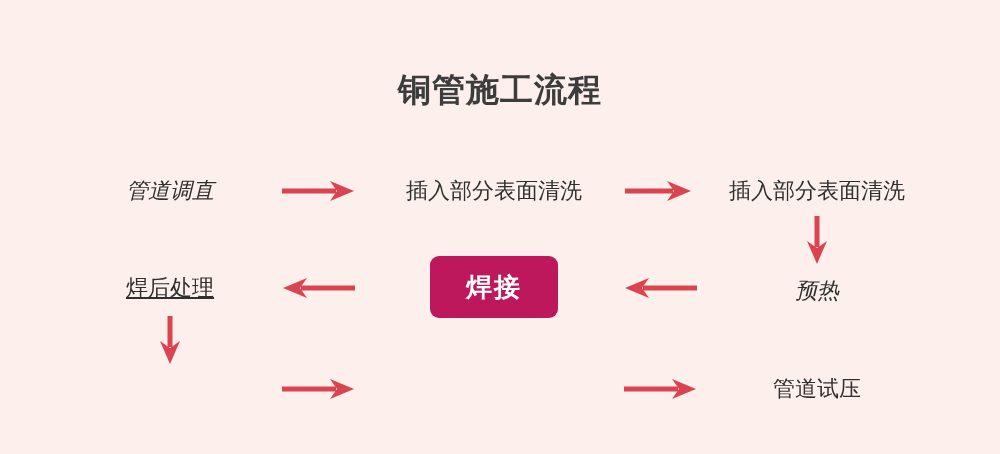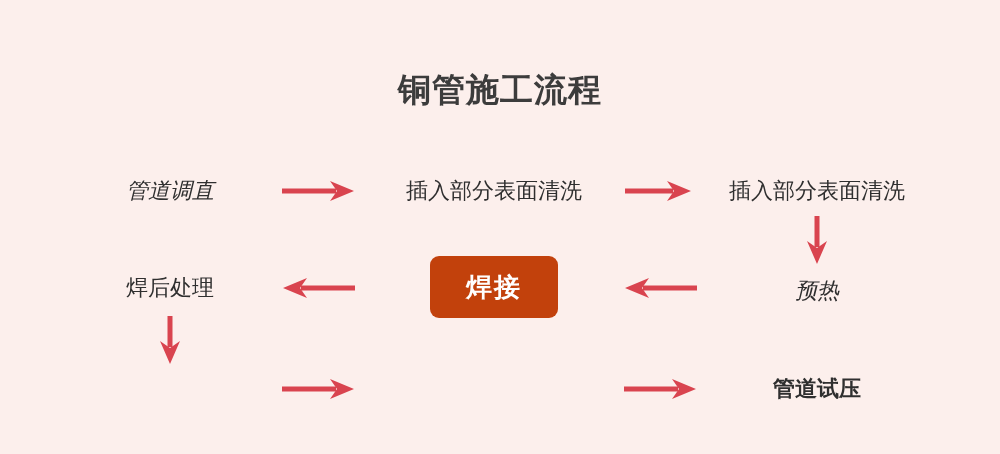--- a/index.html
+++ b/index.html
@@ -43,21 +43,21 @@
     line-height: 30px;
     white-space: nowrap;
     transform: translate(-50%, -50%);
   }
 
   
   .node-box {
     position: absolute;
     width: 128px;
     height: 62px;
-    background: #c2410c;
+    background: #be185d;
     border-radius: 9px;
     color: #FFFFFF;
     font-size: 26px;
     font-weight: bold;
     display: flex;
     align-items: center;
     justify-content: center;
     letter-spacing: 2px;
     transform: translate(-50%, -50%);
     box-sizing: border-box;
@@ -98,21 +98,21 @@
 
   <div class="node" style="left:817px; top:175px;">插入部分表面清洗</div>
 
   <div class="arrow" style="left:817px; top:224px;">
     <svg width="24" height="50" viewBox="0 0 24 50">
       <line x1="12" y1="1" x2="12" y2="32" stroke="#D9444F" stroke-width="5"></line>
       <path d="M 2 26 L 12 49 L 22 26 L 12 33 Z" fill="#D9444F"></path>
     </svg>
   </div>
 
-  <div class="node" style="left:170px; top:272px;">焊后处理</div>
+  <div class="node" style="left:170px; top:272px;text-decoration:underline;">焊后处理</div>
 
   <div class="arrow" style="left:319px; top:272px;">
     <svg width="76" height="24" viewBox="0 0 76 24">
       <line x1="20" y1="12" x2="74" y2="12" stroke="#D9444F" stroke-width="5"></line>
       <path d="M 26 2 L 2 12 L 26 22 L 19 12 Z" fill="#D9444F"></path>
     </svg>
   </div>
 
   <div class="node-box" style="left:494px; top:271px;">
     <span>焊接</span>
@@ -143,15 +143,15 @@
   </div>
 
 
   <div class="arrow" style="left:660px; top:373px;">
     <svg width="76" height="24" viewBox="0 0 76 24">
       <line x1="2" y1="12" x2="56" y2="12" stroke="#D9444F" stroke-width="5"></line>
       <path d="M 50 2 L 74 12 L 50 22 L 57 12 Z" fill="#D9444F"></path>
     </svg>
   </div>
 
-  <div class="node" style="left:817px; top:373px;font-weight:bold;">管道试压</div>
+  <div class="node" style="left:817px; top:373px;">管道试压</div>
 
 </div>
 
 </body></html>

